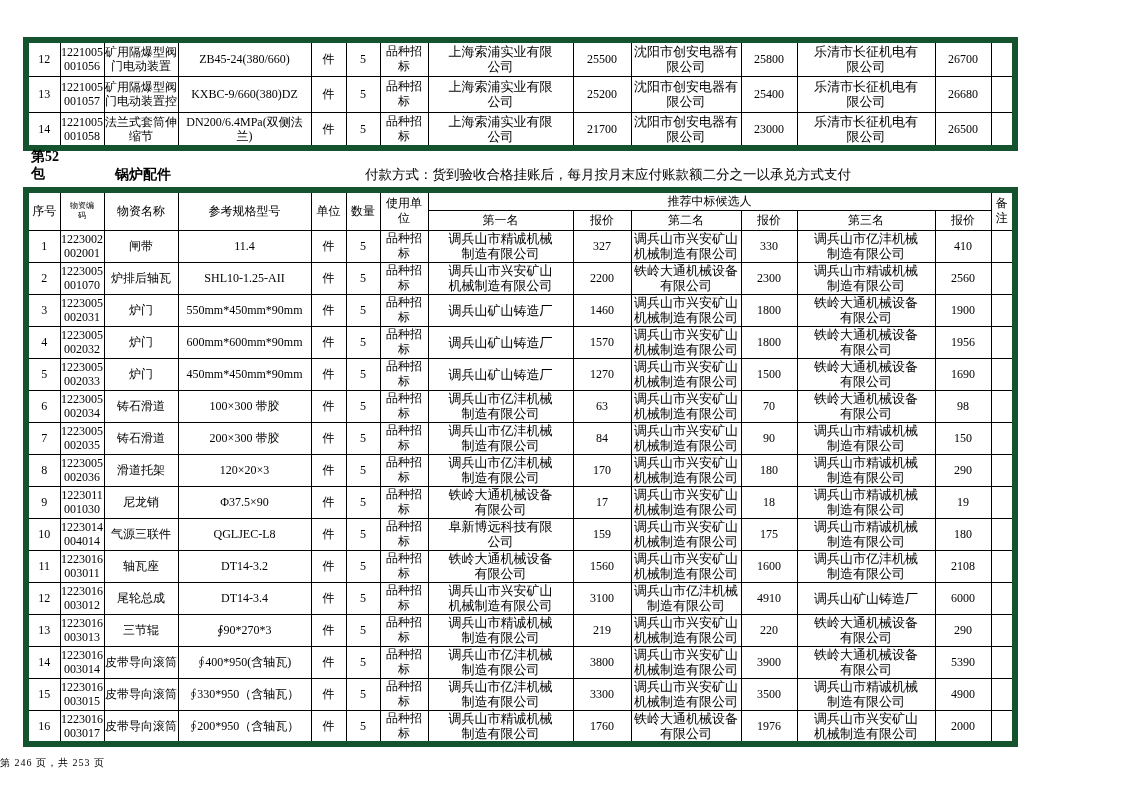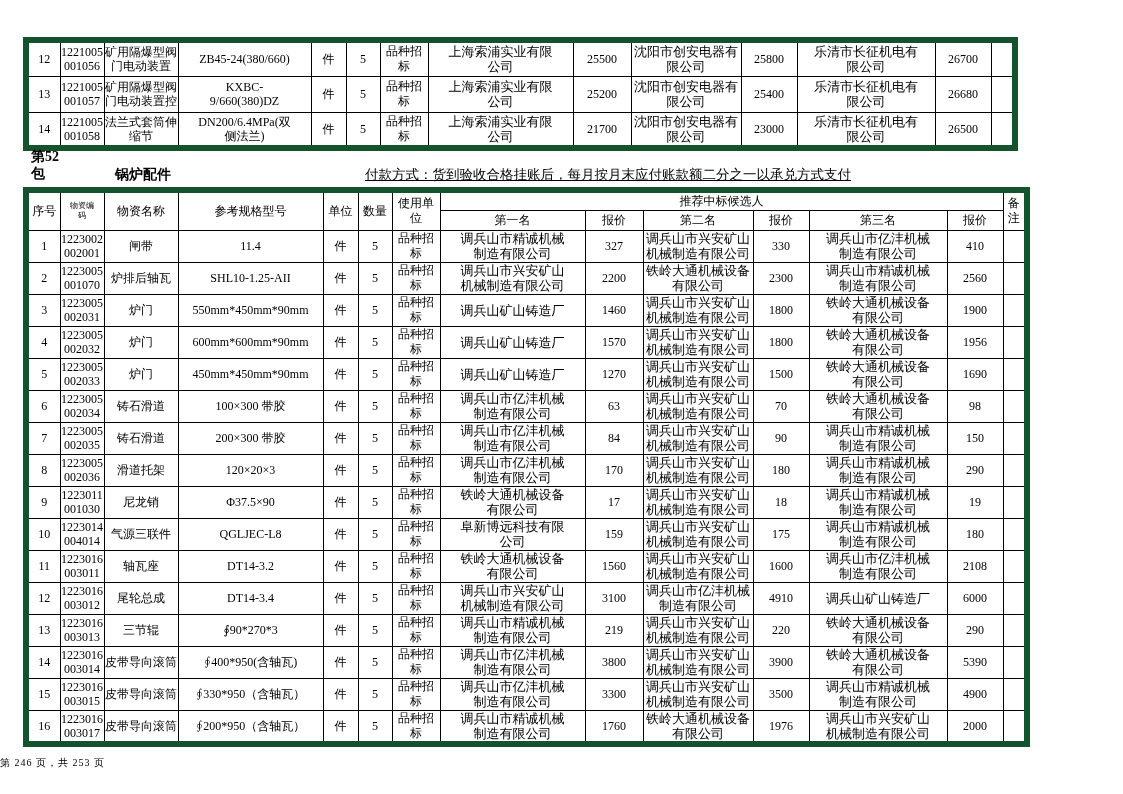--- a/index.html
+++ b/index.html
@@ -28,36 +28,35 @@
   }
   #top-table { top: 37px; }
   #top-table tbody tr { height: 36px; }
   #main-table { top: 187px; }
   #main-table thead tr { height: 20px; }
   #main-table tbody tr { height: 32px; }
   td.code-cell { font-size: 8px; line-height: 9px; }
   .co  { width: 108px; margin: 0 auto; font-size: 13px; line-height: 15px; }
   .meth{ width: 38px;  margin: 0 auto; font-size: 12px; line-height: 15px; }
   .code-h { width: 26px; margin: 4px auto; font-size: 8px; line-height: 10px; }
-  .spec-cell { padding: 0 14px !important; }
+  .spec-cell { padding: 0 2px !important; }
   .remark-h { width: 14px; margin: 0 auto; line-height: 15px; text-align: center; }
   .pkg-no {
     position: absolute; left: 31px; top: 148px;
     font-family: Liberation Serif, serif;
     font-weight: bold; font-size: 14px; line-height: 17px;
   }
   .pkg-name {
     position: absolute; left: 115px; top: 166px;
     font-family: "Liberation Sans", sans-serif;
     font-weight: bold; font-size: 14px;
   }
   .payment {
     position: absolute; left: 365px; top: 166px;
     font-size: 13.5px;
-    text-decoration: underline;
   }
   .page-footer {
     position: absolute; left: 0; right: 0; top: 756px;
     text-align: left; font-size: 10px; letter-spacing: 1px;
   }
 </style>
 </head>
 <body>
 
 <table class="grid" id="top-table">

